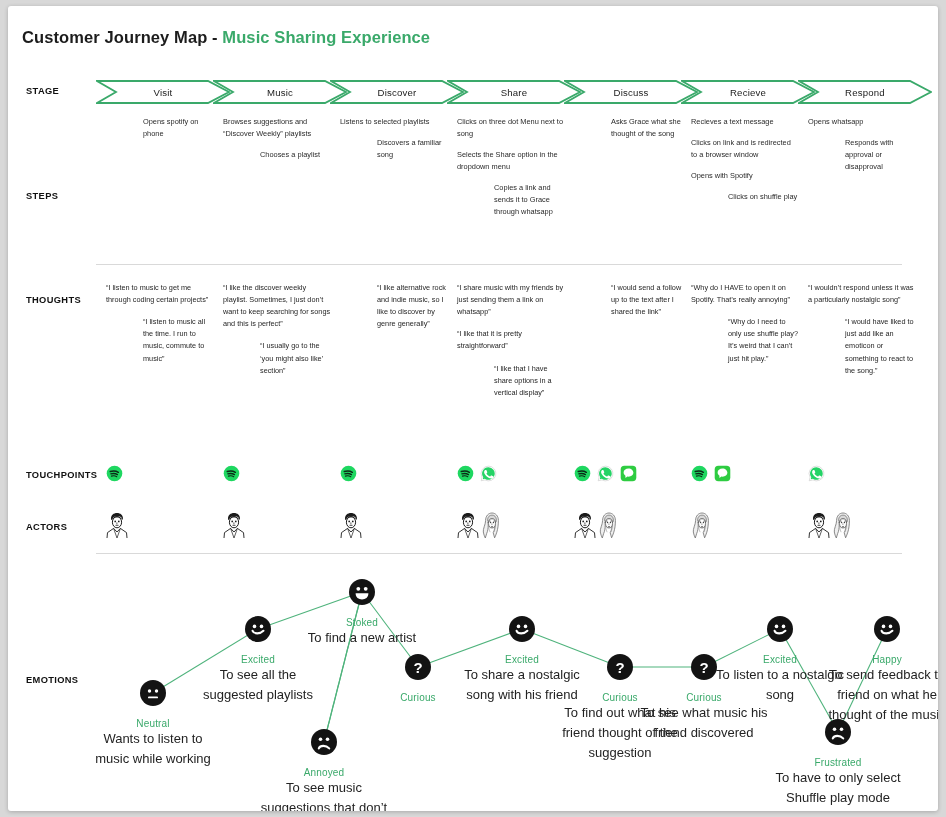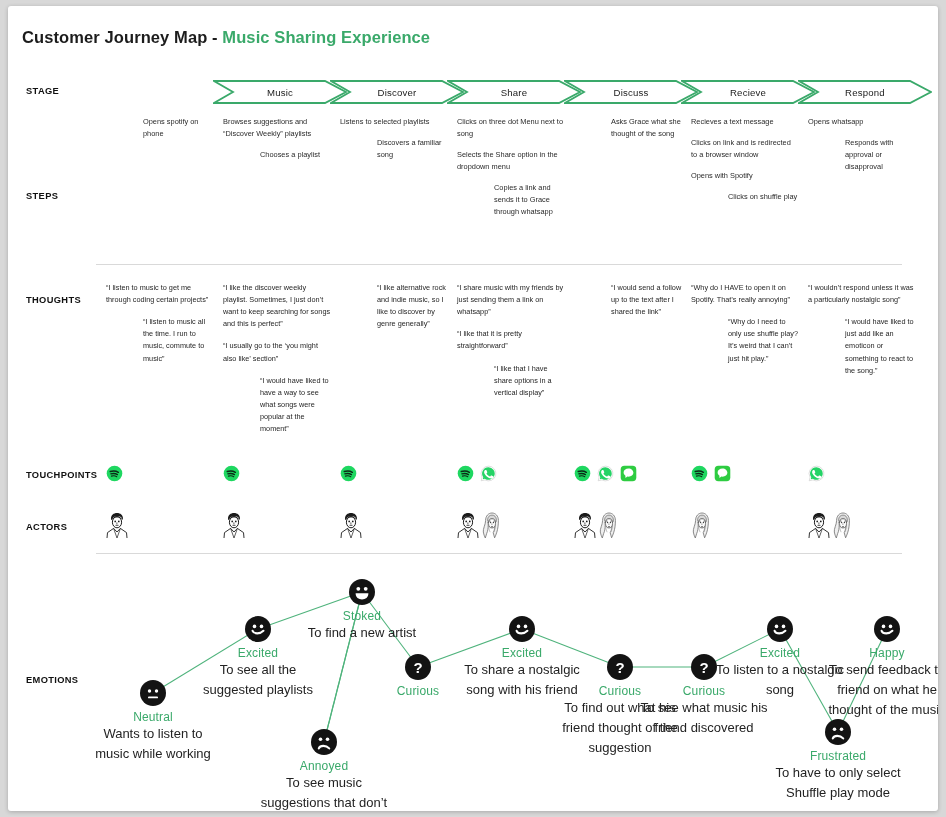--- a/index.html
+++ b/index.html
@@ -71,21 +71,21 @@
   .icon-sq { width: 17px; height: 17px; }
 
   
   .actor-group { position: absolute; display: flex; gap: 2px; align-items: flex-end; }
 
   
   .emo-layer { position: absolute; left: 0; top: 548px; width: 930px; height: 250px; }
   .emo-node { position: absolute; width: 140px; margin-left: -70px; text-align: center; }
   .emo-face { display: block; margin: 0 auto; }
   .emo-name {
-    font-size: 12px; color: #3aa96a; margin-top: 4px; letter-spacing: .15px;
+    font-size: 10px; color: #3aa96a; margin-top: 12px; letter-spacing: .15px;
   }
   .emo-desc {
     font-size: 13px; color: #232323; line-height: 1.55; margin-top: 0px;
     padding: 0 6px;
   }
 </style>
 </head>
 <body>
 
 <div class="page">
@@ -95,20 +95,26 @@
   </div>
 
   <div class="rowlabel" style="top:80px">STAGE</div>
   <div class="rowlabel" style="top:185px">STEPS</div>
   <div class="rowlabel" style="top:289px">THOUGHTS</div>
   <div class="rowlabel" style="top:464px">TOUCHPOINTS</div>
   <div class="rowlabel" style="top:516px">ACTORS</div>
   <div class="rowlabel" style="top:669px">EMOTIONS</div>
 
   <div class="chev-row" id="chev-row">
+      <div class="chev" style="left: 88px;">
+        <svg width="134" height="24" viewBox="0 0 134 24">
+          <path d="M1 1 L112 1 L133 12 L112 23 L1 23 L20 12 Z" fill="none" stroke="#3aa96a" stroke-width="1.8" stroke-linejoin="miter"></path>
+        </svg>
+        <div class="chev-label">Visit</div>
+      </div>
       <div class="chev" style="left: 205px;">
         <svg width="134" height="24" viewBox="0 0 134 24">
           <path d="M1 1 L112 1 L133 12 L112 23 L1 23 L20 12 Z" fill="none" stroke="#3aa96a" stroke-width="1.8" stroke-linejoin="miter"></path>
         </svg>
         <div class="chev-label">Music</div>
       </div>
       <div class="chev" style="left: 322px;">
         <svg width="134" height="24" viewBox="0 0 134 24">
           <path d="M1 1 L112 1 L133 12 L112 23 L1 23 L20 12 Z" fill="none" stroke="#3aa96a" stroke-width="1.8" stroke-linejoin="miter"></path>
         </svg>
@@ -175,21 +181,20 @@
   <div class="divider" style="top:258px"></div>
 
   <div id="thoughts-row">
       <div class="cell thought" style="left: 98px; top: 276px;">
         <p>“I  listen to music to get me through coding certain projects”</p>
         <p>“I  listen to music all the time. I run to music, commute to music”</p>
       </div>
       <div class="cell thought" style="left: 215px; top: 276px;">
         <p>“I like the discover weekly playlist. Sometimes, I just don’t want to keep searching for songs and this is perfect”</p>
         <p>“I usually go to the ‘you might also like’ section”</p>
-        <p>“I would have liked to have a way to see what songs were popular at the moment”</p>
       </div>
       <div class="cell thought" style="left: 332px; top: 276px;">
         <p>“I like alternative rock and indie music, so I like to discover by genre generally”</p>
       </div>
       <div class="cell thought" style="left: 449px; top: 276px;">
         <p>“I share music with my friends by just sending them a link on whatsapp”</p>
         <p>“I like that it is pretty straightforward”</p>
         <p>“I like that I have share options in a vertical display”</p>
       </div>
       <div class="cell thought" style="left: 566px; top: 276px;">

